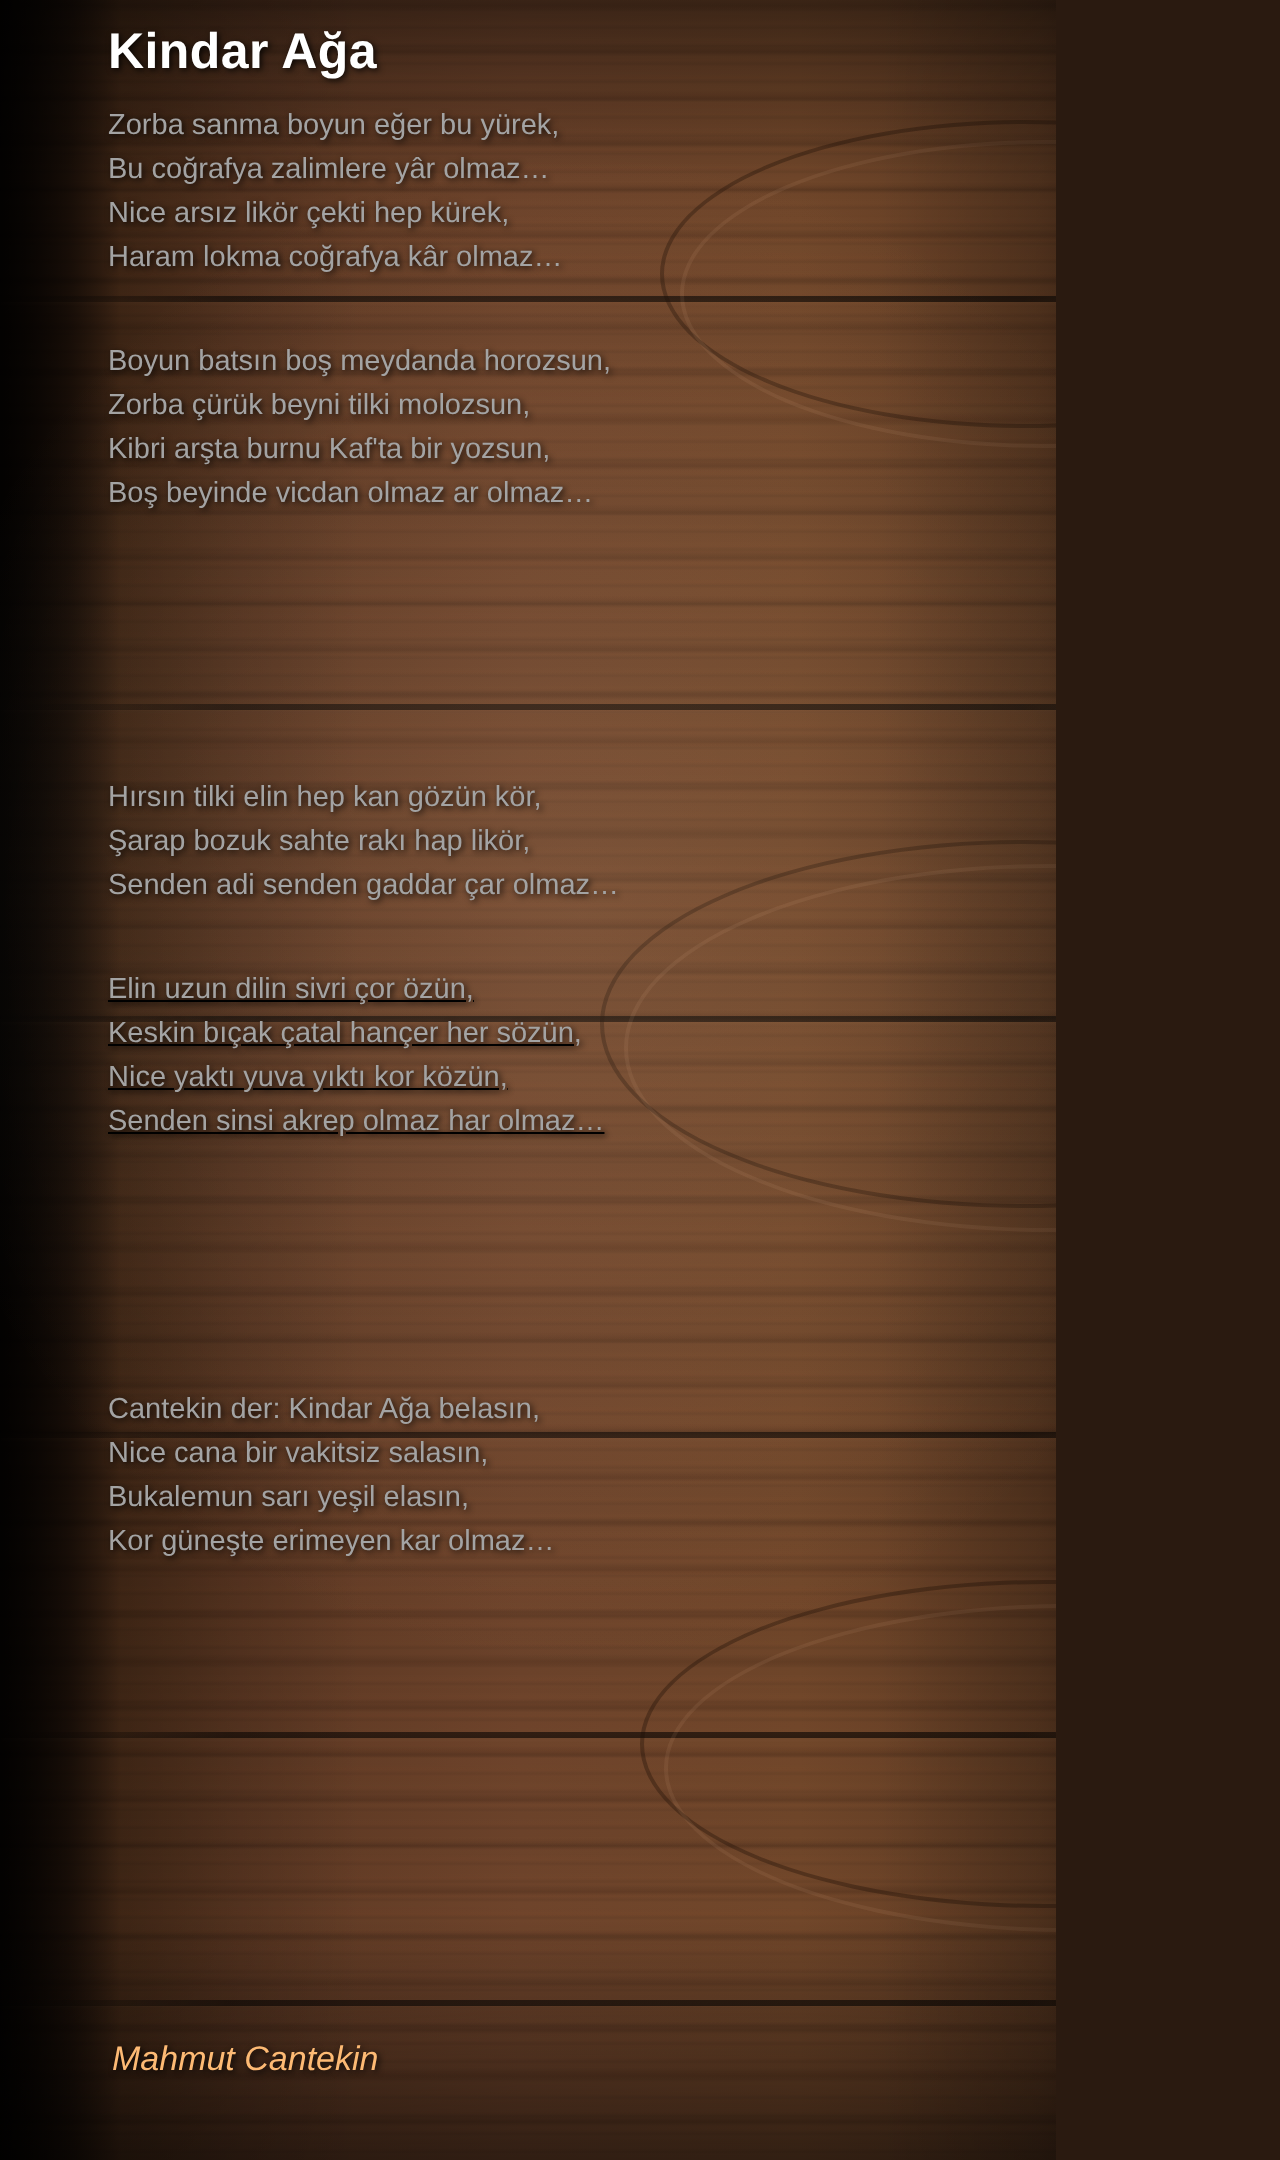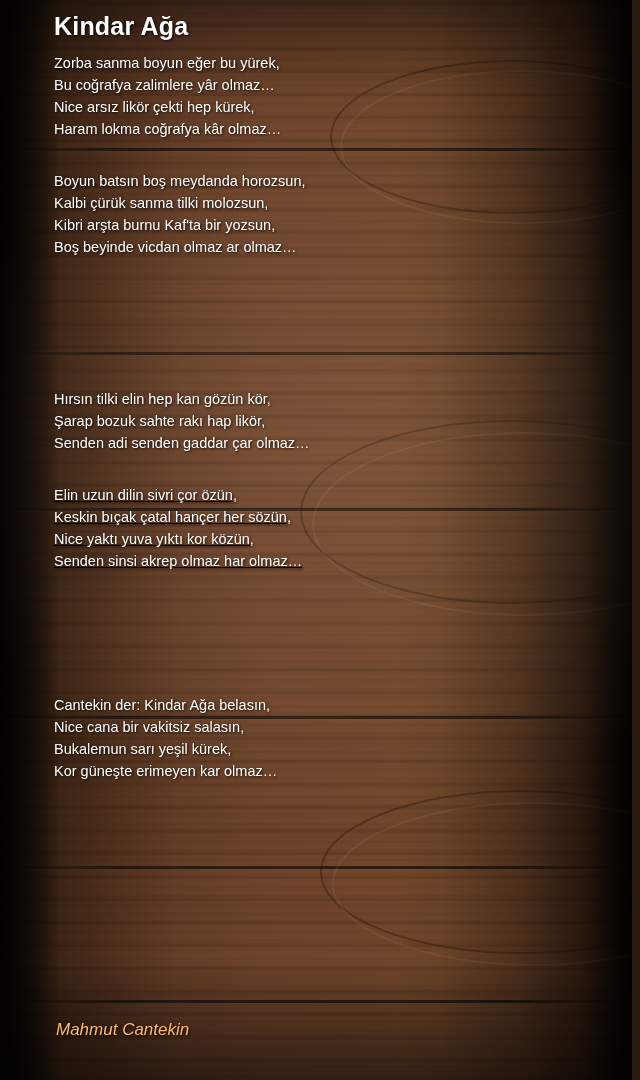--- a/index.html
+++ b/index.html
@@ -9,21 +9,21 @@
   }
   body {
     width: 640px;
     height: 1080px;
     overflow: hidden;
     font-family: "Liberation Sans", sans-serif;
   }
 
   .page {
     position: relative;
-    width: 632px;
+    width: 528px;
     height: 1080px;
     overflow: hidden;
     
     background-color: #5a3venue;
     background-color: #5c3a22;
   }
 
   
   .wood-base {
     position: absolute;
@@ -119,21 +119,21 @@
     top: 52px;
     width: 540px;
   }
 
   .stanza {
     margin: 0 0 30px 0;
   }
   .stanza .line {
     font-size: 14.5px;
     line-height: 22px;
-    color: #ffffff;
+    color: #a3a3a3;
     text-shadow: 1px 1px 3px rgba(0,0,0,0.9);
     white-space: pre;
   }
 
   .stanza.gap-lg { margin-bottom: 122px; text-decoration: underline; }
   .stanza.gap-xl { margin-bottom: 130px; margin-top: 12px; }
 
   .author {
     position: absolute;
     left: 56px;
@@ -176,42 +176,42 @@
 
       <div class="stanza">
         <div class="line">Zorba sanma boyun eğer bu yürek,</div>
         <div class="line">Bu coğrafya zalimlere yâr olmaz…</div>
         <div class="line">Nice arsız likör çekti hep kürek,</div>
         <div class="line">Haram lokma coğrafya kâr olmaz…</div>
       </div>
 
       <div class="stanza gap-xl">
         <div class="line">Boyun batsın boş meydanda horozsun,</div>
-        <div class="line">Kalbi çürük sanma tilki molozsun,</div>
+        <div class="line">Zorba çürük beyni tilki molozsun,</div>
         <div class="line">Kibri arşta burnu Kaf'ta bir yozsun,</div>
         <div class="line">Boş beyinde vicdan olmaz ar olmaz…</div>
       </div>
 
       <div class="stanza">
         <div class="line">Hırsın tilki elin hep kan gözün kör,</div>
         <div class="line">Şarap bozuk sahte rakı hap likör,</div>
         <div class="line">Senden adi senden gaddar çar olmaz…</div>
       </div>
 
       <div class="stanza gap-lg">
         <div class="line">Elin uzun dilin sivri çor özün,</div>
         <div class="line">Keskin bıçak çatal hançer her sözün,</div>
         <div class="line">Nice yaktı yuva yıktı kor közün,</div>
         <div class="line">Senden sinsi akrep olmaz har olmaz…</div>
       </div>
 
       <div class="stanza">
         <div class="line">Cantekin der: Kindar Ağa belasın,</div>
         <div class="line">Nice cana bir vakitsiz salasın,</div>
-        <div class="line">Bukalemun sarı yeşil kürek,</div>
+        <div class="line">Bukalemun sarı yeşil elasın,</div>
         <div class="line">Kor güneşte erimeyen kar olmaz…</div>
       </div>
 
     </div>
 
     <div class="author">Mahmut Cantekin</div>
 
   </div>
 </div>
 

